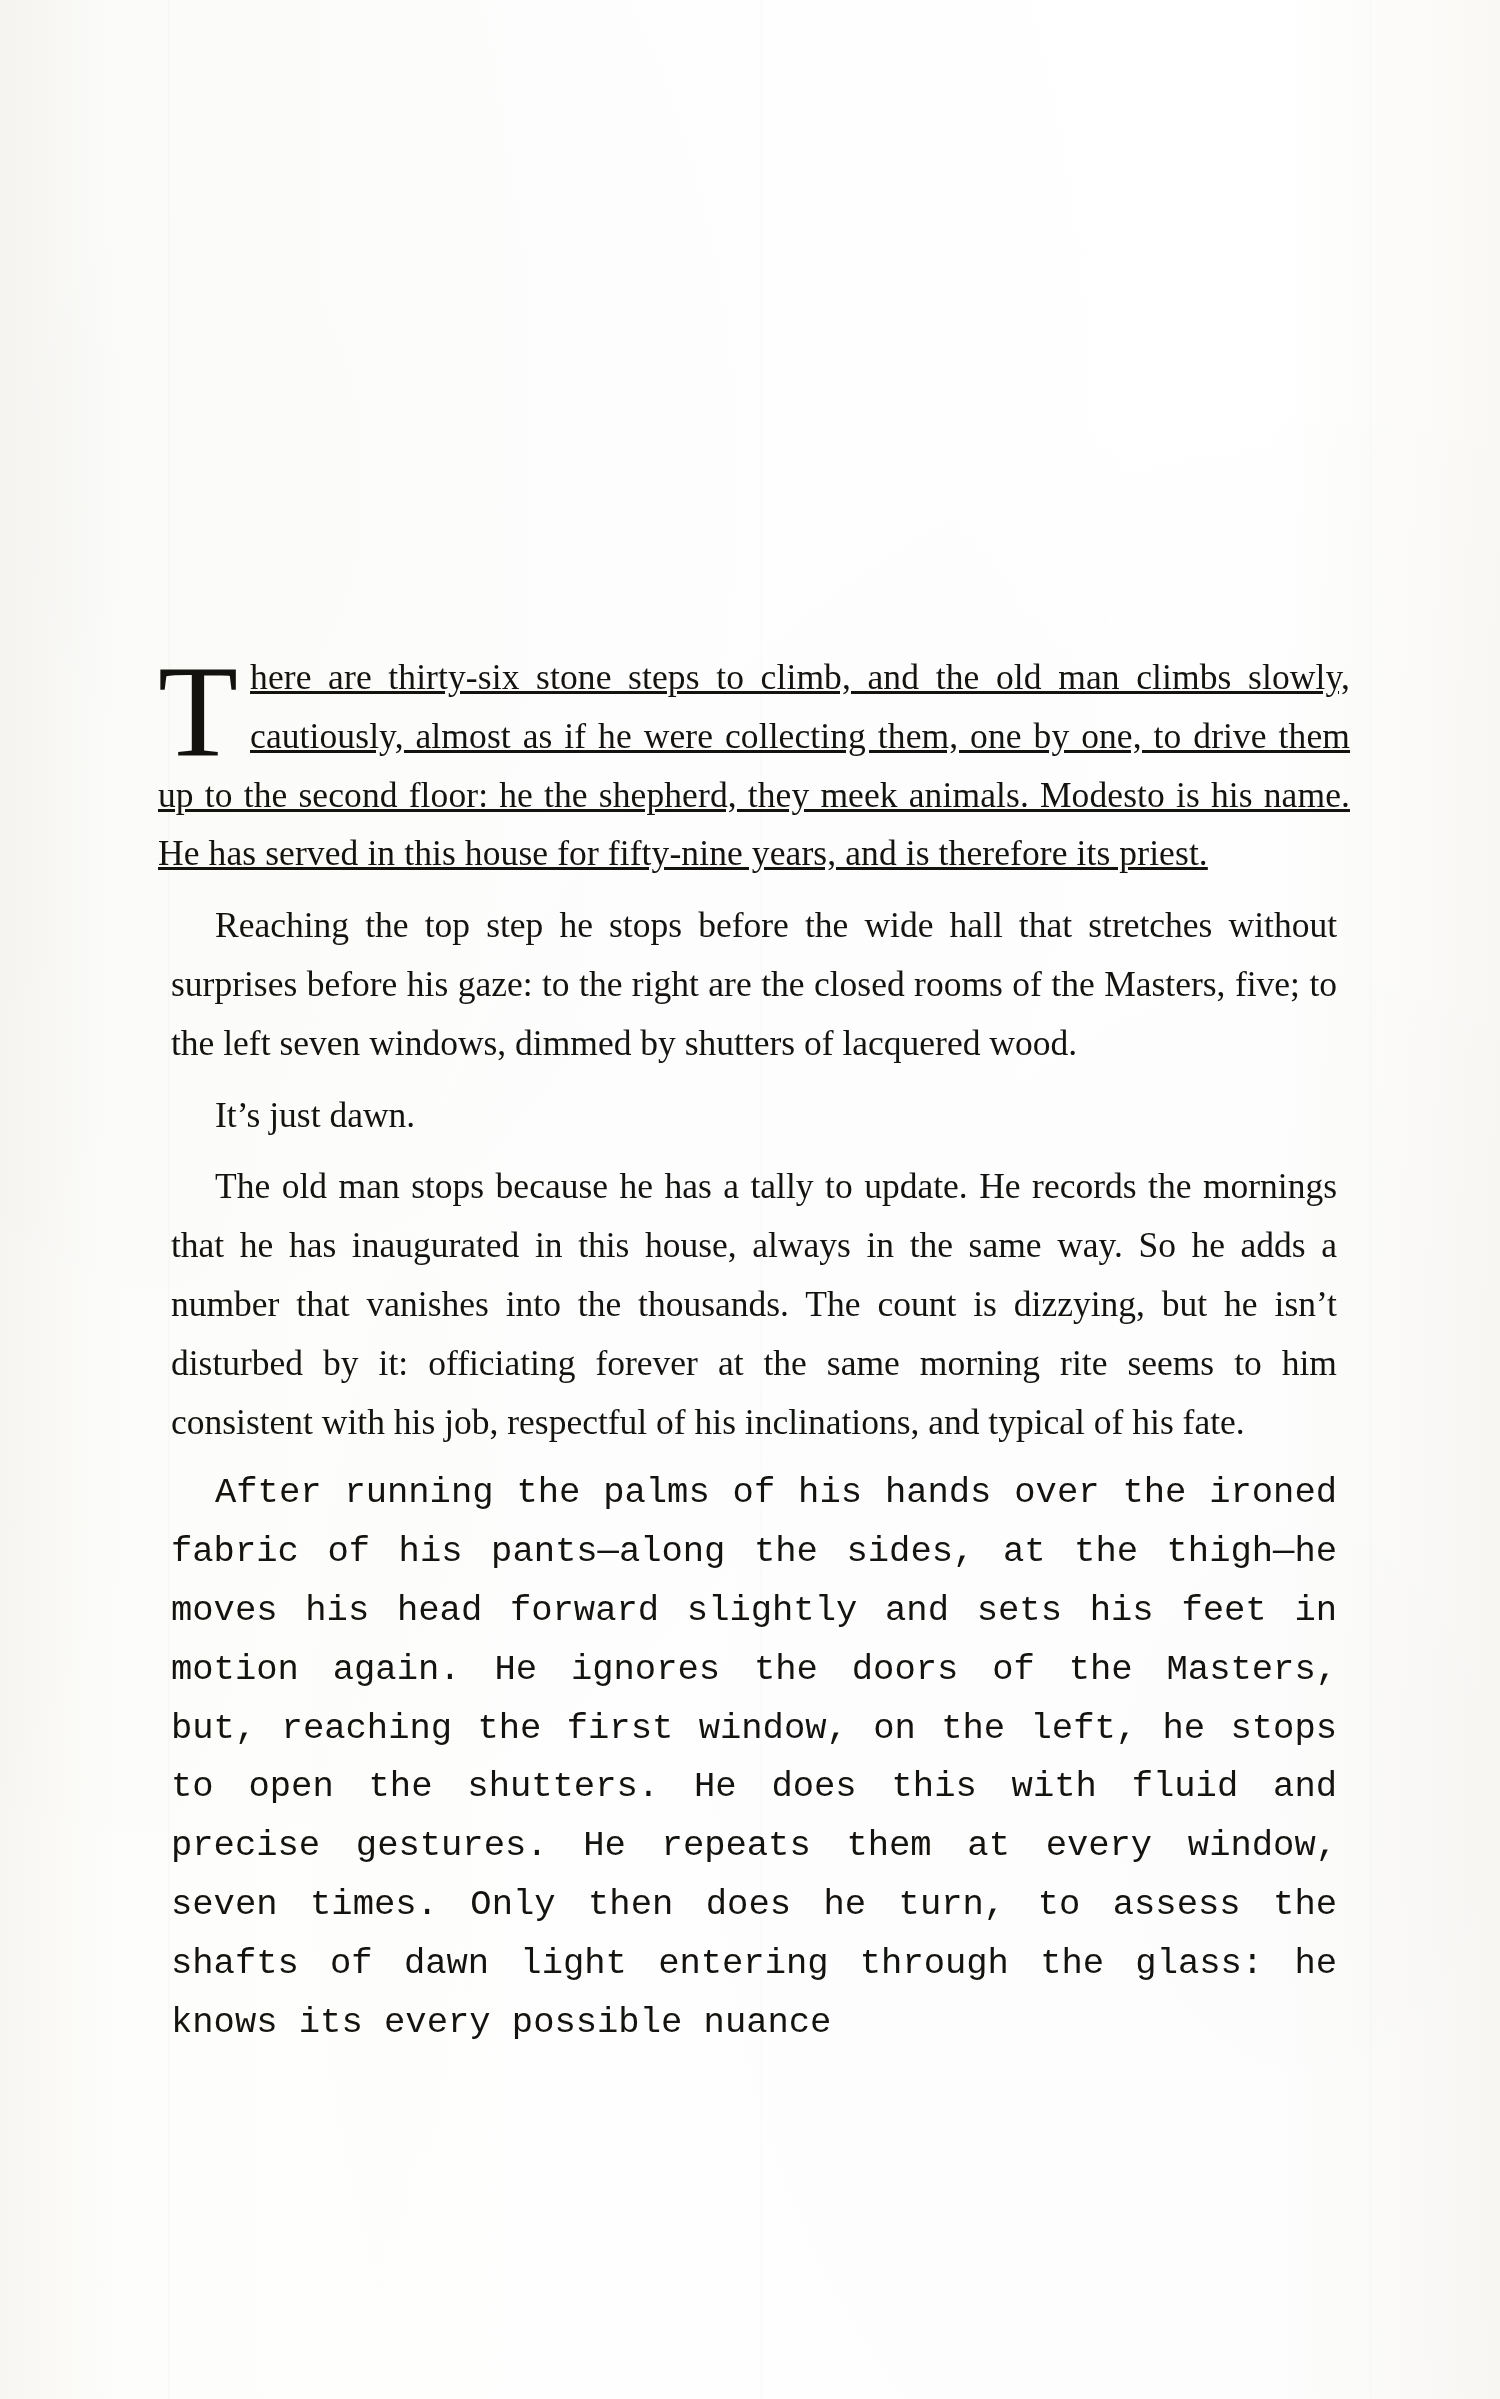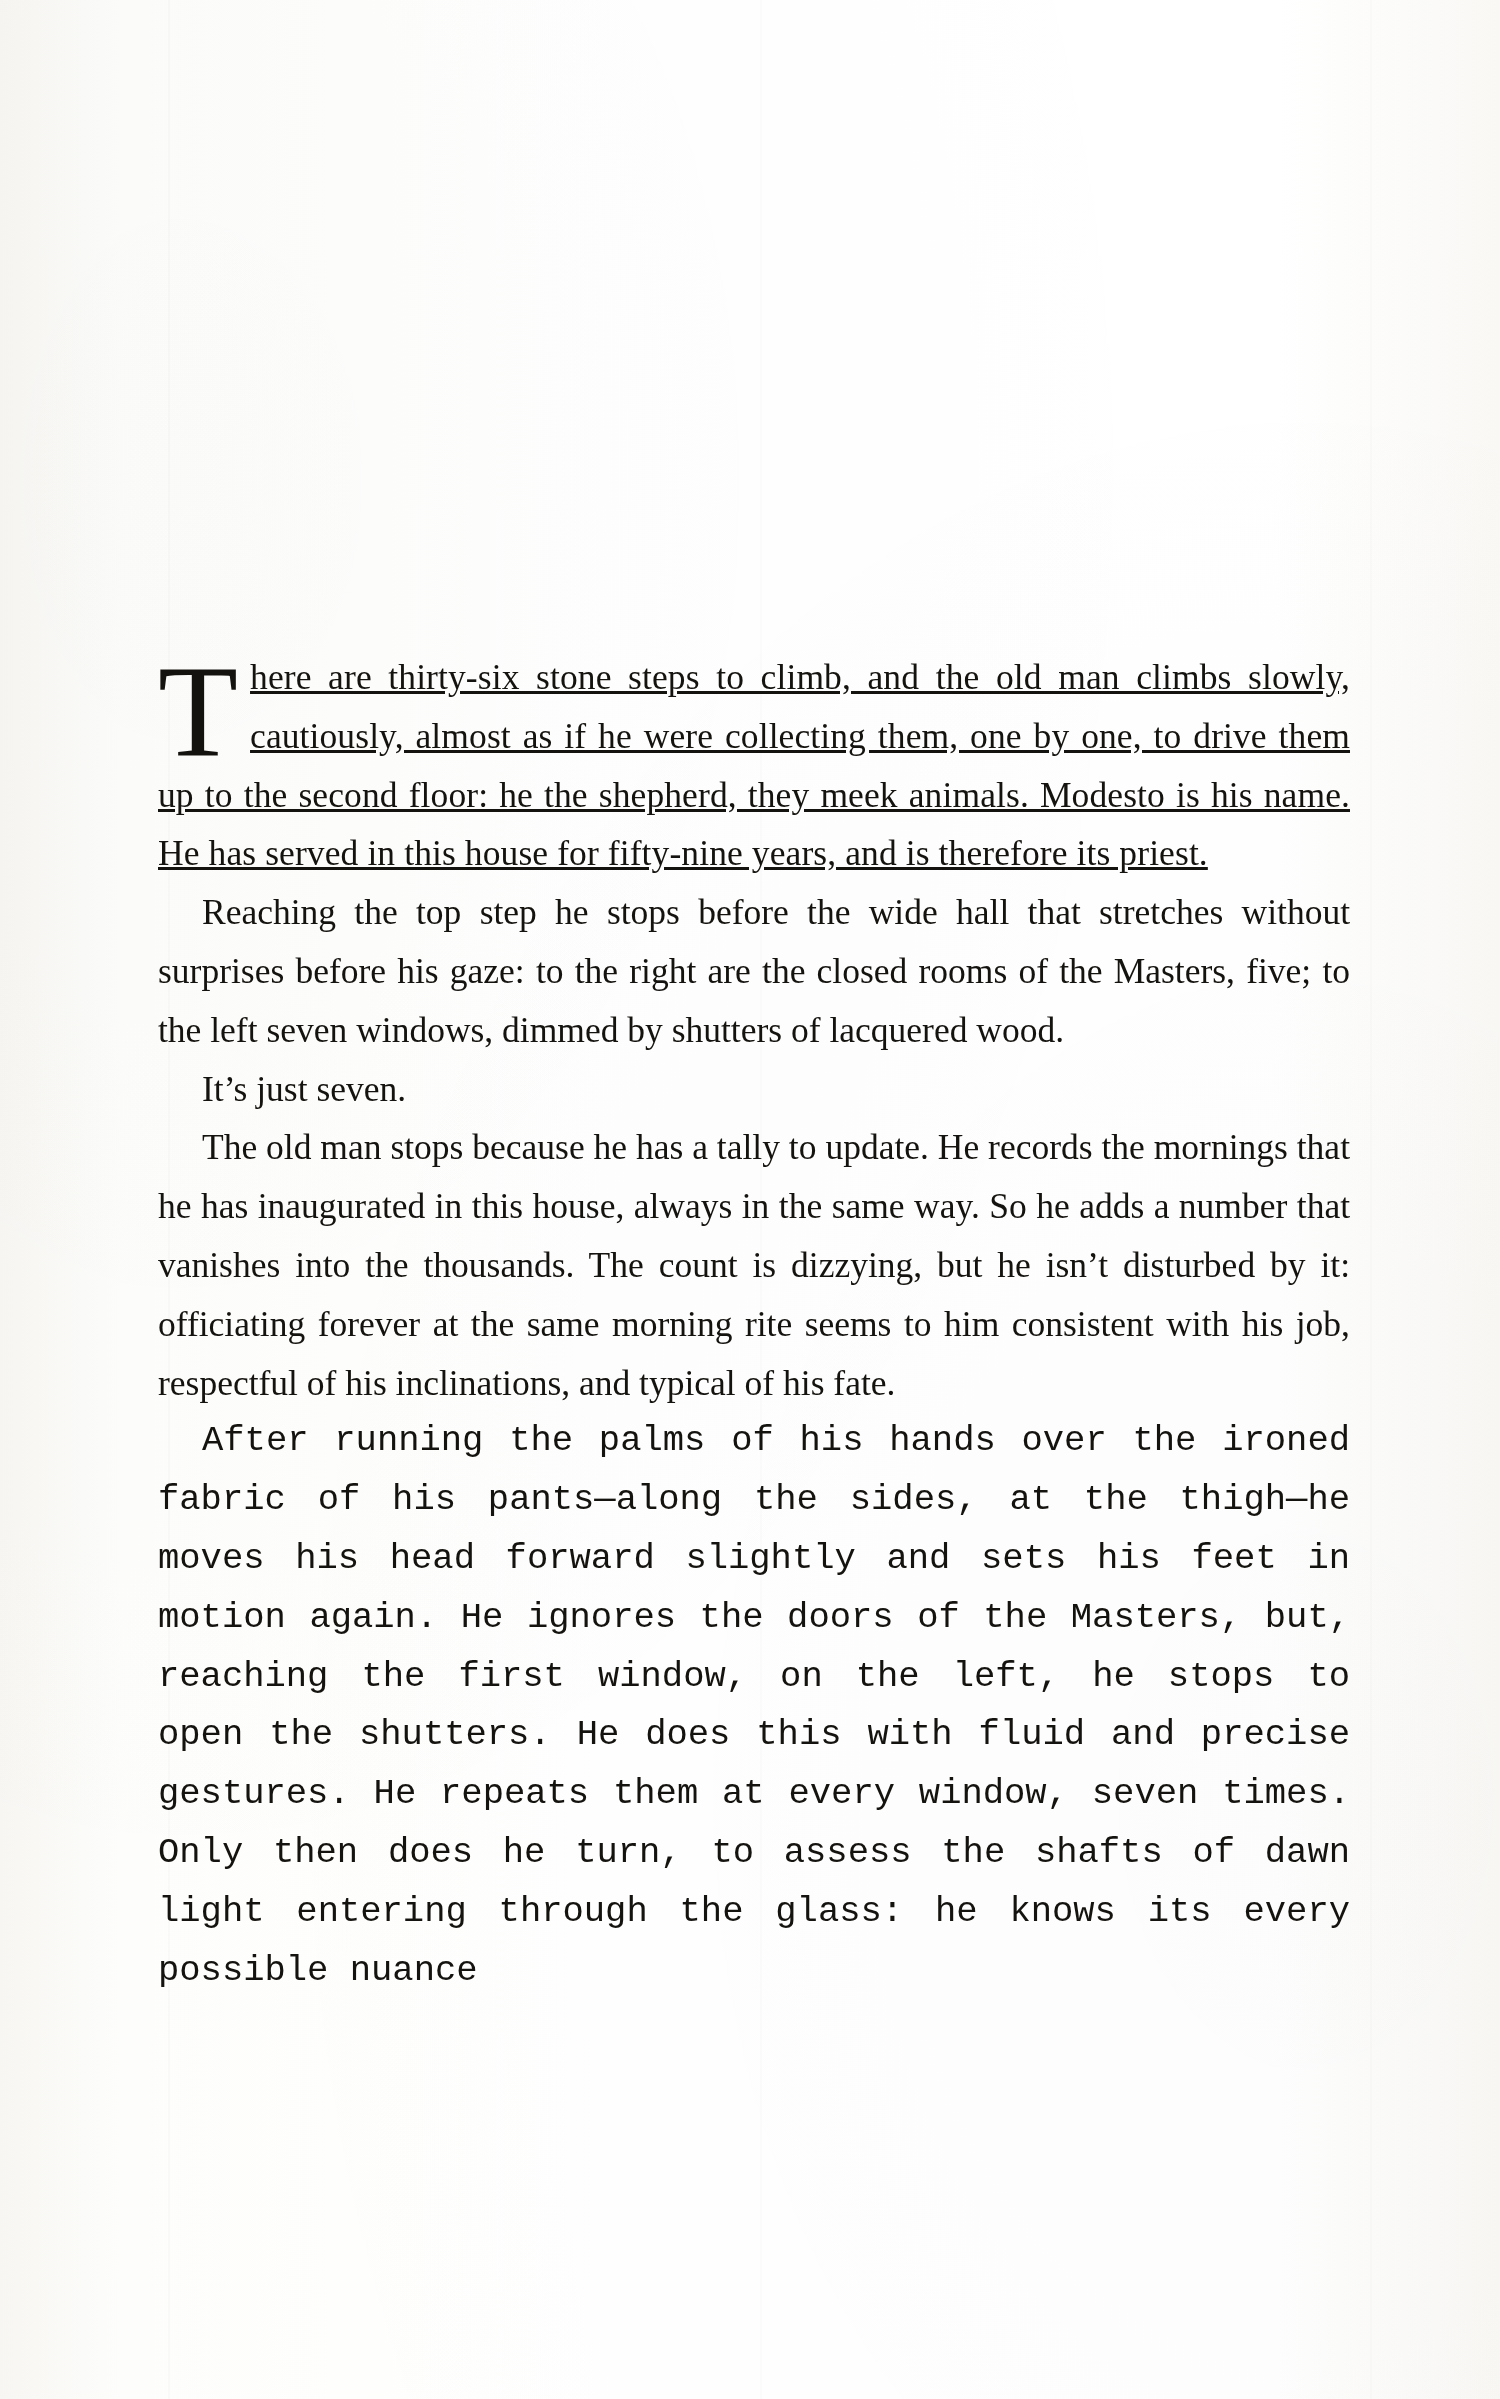--- a/index.html
+++ b/index.html
@@ -72,21 +72,21 @@
     padding: 0;
     color: #14120e;
     font-weight: 400;
   }
   .para-first .lead {
     letter-spacing: 0.1px;
     text-decoration: underline;
   }
 
   .para {
-    margin: 0;
+    margin: 13px;
     text-indent: 44px;
   }
 
   
   .text-block p:last-child {
     text-align: justify;
     font-family: Liberation Mono, monospace;
   }
 </style>
 </head>
@@ -99,19 +99,19 @@
 <div class="streak s3"></div>
 
 <div class="text-block">
 
   <p class="para-first">
     <span class="dropcap">T</span><span class="lead">here are thirty-six stone steps to climb, and the old man climbs slowly, cautiously, almost as if he were collecting them, one by one, to drive them up to the second floor: he the shepherd, they meek animals. Modesto is his name. He has served in this house for fifty-nine years, and is therefore its priest.</span>
   </p>
 
   <p class="para">Reaching the top step he stops before the wide hall that stretches without surprises before his gaze: to the right are the closed rooms of the Masters, five; to the left seven windows, dimmed by shutters of lacquered wood.</p>
 
-  <p class="para">It’s just seven.</p>
+  <p class="para">It’s just dawn.</p>
 
   <p class="para">The old man stops because he has a tally to update. He records the mornings that he has inaugurated in this house, always in the same way. So he adds a number that vanishes into the thousands. The count is dizzying, but he isn’t disturbed by it: officiating forever at the same morning rite seems to him consistent with his job, respectful of his inclinations, and typical of his fate.</p>
 
   <p class="para">After running the palms of his hands over the ironed fabric of his pants—along the sides, at the thigh—he moves his head forward slightly and sets his feet in motion again. He ignores the doors of the Masters, but, reaching the first window, on the left, he stops to open the shutters. He does this with fluid and precise gestures. He repeats them at every window, seven times. Only then does he turn, to assess the shafts of dawn light entering through the glass: he knows its every possible nuance</p>
 
 </div>
 
 </body></html>

